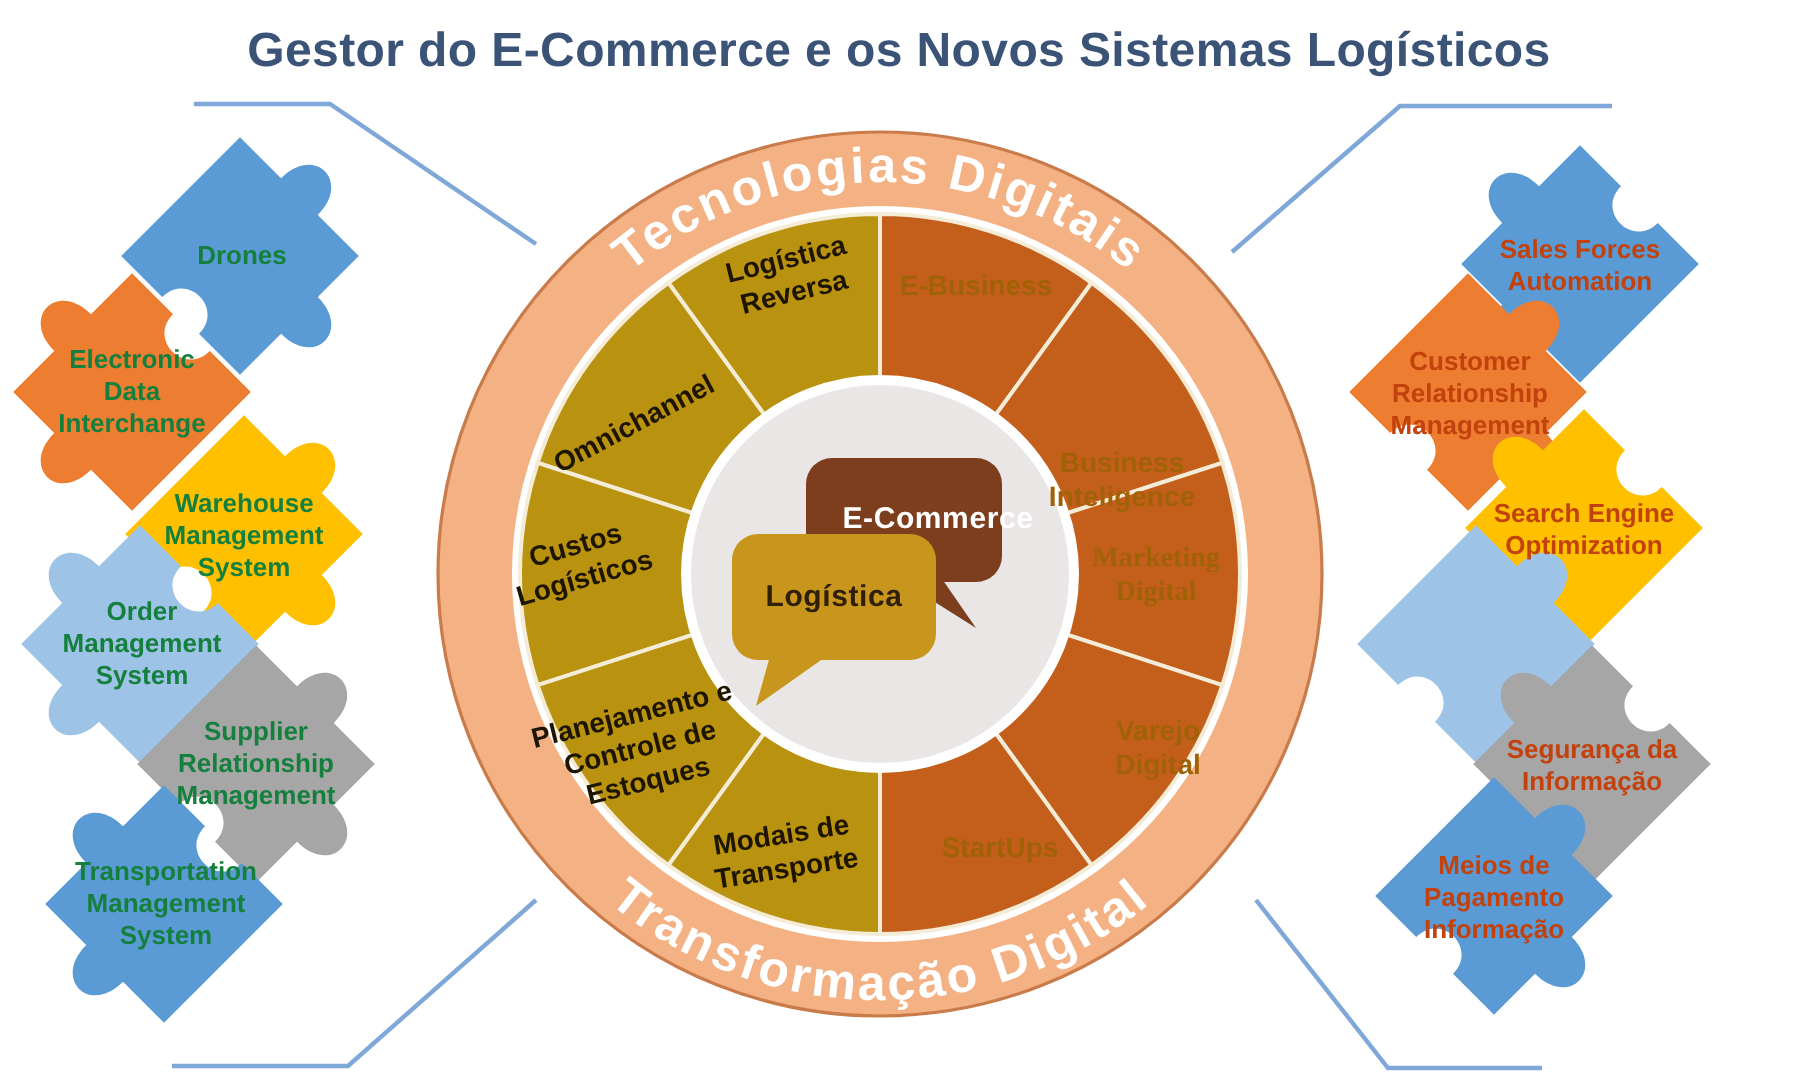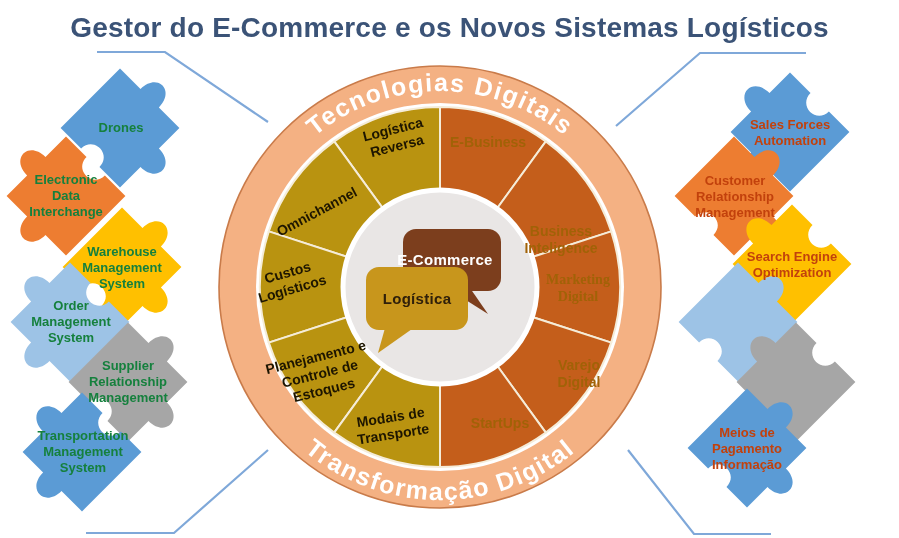--- a/index.html
+++ b/index.html
@@ -1,19 +1,19 @@
 <!DOCTYPE html>
 <html><head>
 <meta charset="utf-8">
 <style>
   html,body{margin:0;padding:0;background:#ffffff;}
   .stage{position:relative;width:899px;height:538px;overflow:hidden;
          font-family:"Liberation Sans",sans-serif;background:#ffffff;}
   .title{position:absolute;left:0;right:0;top:12px;text-align:center;
-         font-size:28px;font-weight:bold;color:#3B5377;letter-spacing:.2px;}
+         font-size:24px;font-weight:bold;color:#3B5377;letter-spacing:.2px;}
   svg.diagram{position:absolute;left:0;top:0;}
   .label{position:absolute;transform:translate(-50%,-50%);text-align:center;
          font-weight:bold;white-space:pre-line;line-height:1.22;}
   .wheel-label{font-size:14px;}
   .wheel-label.dark{color:#1d1500;}
   .wheel-label.light{color:#a16207;}
   .bubble-label{font-size:15px;letter-spacing:.3px;}
   .bubble-label.ec{color:#ffffff;}
   .bubble-label.lg{color:#30200a;}
   .pz-label{font-size:13px;}
@@ -109,21 +109,21 @@
 Reversa</div>
   <div class="label wheel-label dark" style="left:317px;top:212px;transform:translate(-50%,-50%) rotate(-28deg);">Omnichannel</div>
   <div class="label wheel-label dark" style="left:290px;top:281px;transform:translate(-50%,-50%) rotate(-16deg);">Custos
 Logísticos</div>
   <div class="label wheel-label dark" style="left:320px;top:374px;transform:translate(-50%,-50%) rotate(-14deg);">Planejamento e
 Controle de
 Estoques</div>
   <div class="label wheel-label dark" style="left:392px;top:426px;transform:translate(-50%,-50%) rotate(-9deg);">Modais de
 Transporte</div>
 
-  <div class="label bubble-label ec" style="left:428px;top:260px;padding-left:34px;">E-Commerce</div>
+  <div class="label bubble-label ec" style="left:452px;top:260px;padding-left:34px;">E-Commerce</div>
   <div class="label bubble-label lg" style="left:417px;top:299px;">Logística</div>
 
   <div class="label pz-label dark" style="left:121px;top:128px;">Drones</div>
   <div class="label pz-label dark" style="left:66px;top:196px;">Electronic
 Data
 Interchange</div>
   <div class="label pz-label dark" style="left:122px;top:268px;">Warehouse
 Management
 System</div>
   <div class="label pz-label dark" style="left:71px;top:322px;">Order
@@ -136,17 +136,19 @@
 Management
 System</div>
 
   <div class="label pz-label light" style="left:790px;top:133px;">Sales Forces
 Automation</div>
   <div class="label pz-label light" style="left:735px;top:197px;">Customer
 Relationship
 Management</div>
   <div class="label pz-label light" style="left:792px;top:265px;">Search Engine
 Optimization</div>
+  <div class="label pz-label light" style="left:796px;top:383px;">Segurança da
+Informação</div>
   <div class="label pz-label light" style="left:747px;top:449px;">Meios de
 Pagamento
 Informação</div>
 
 </div>
 
 </body></html>

